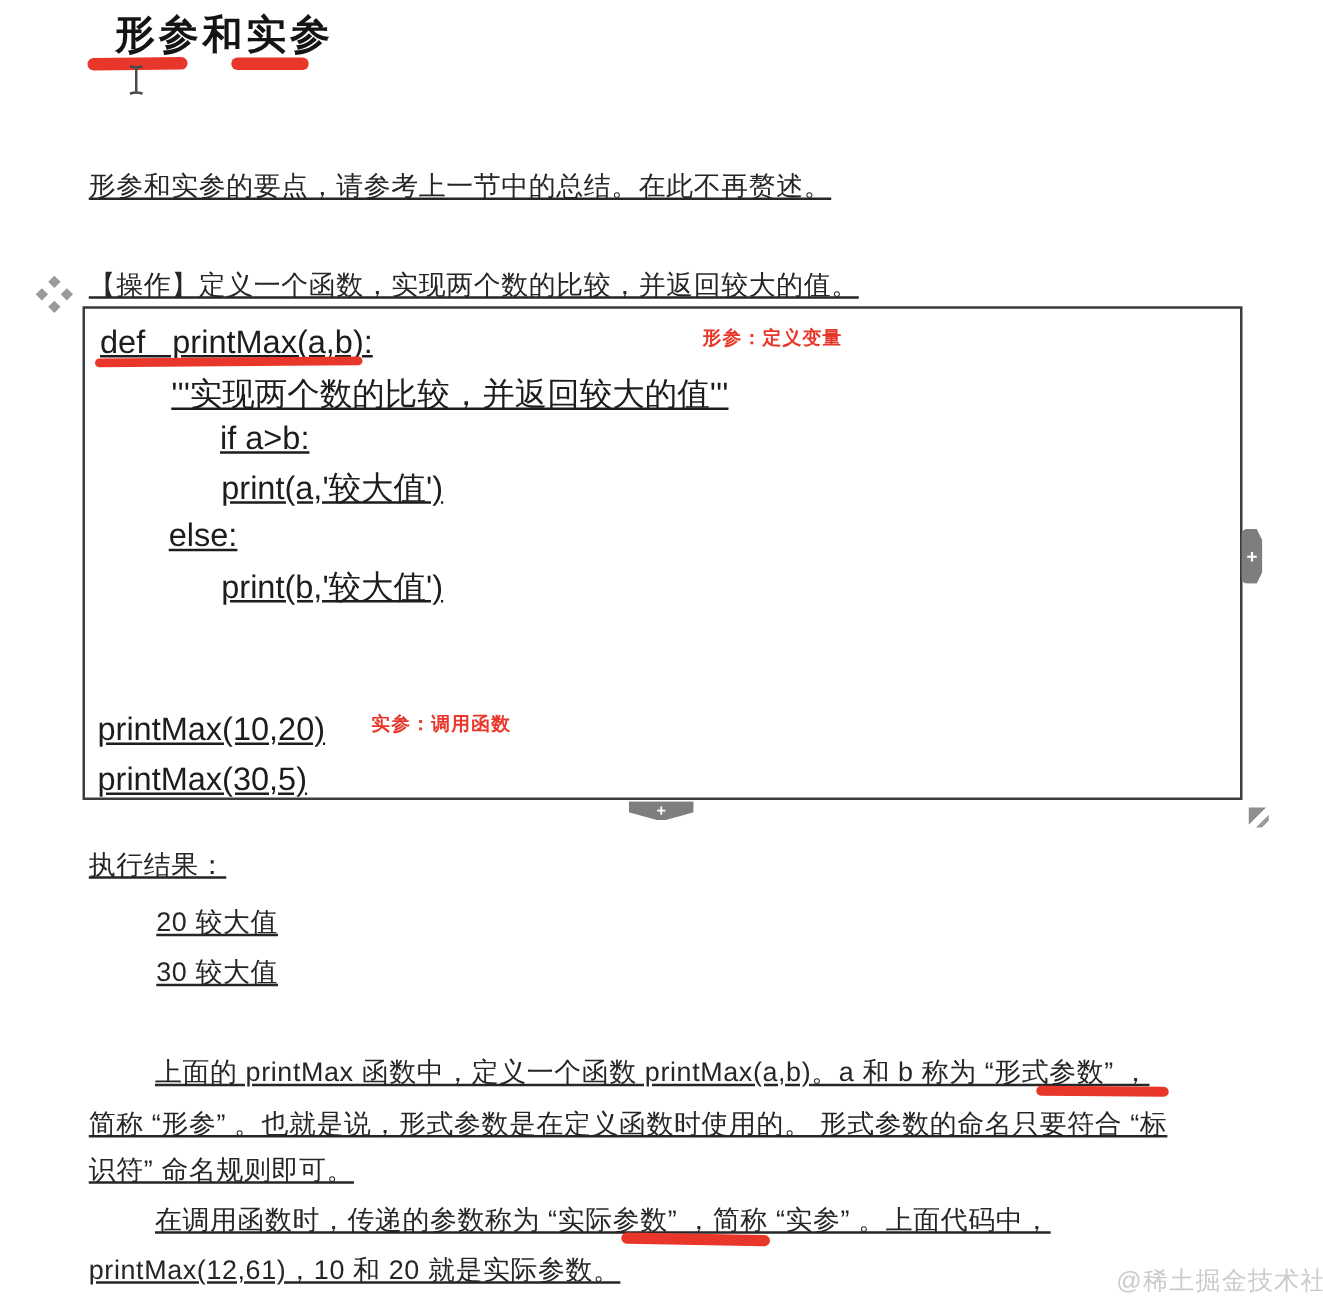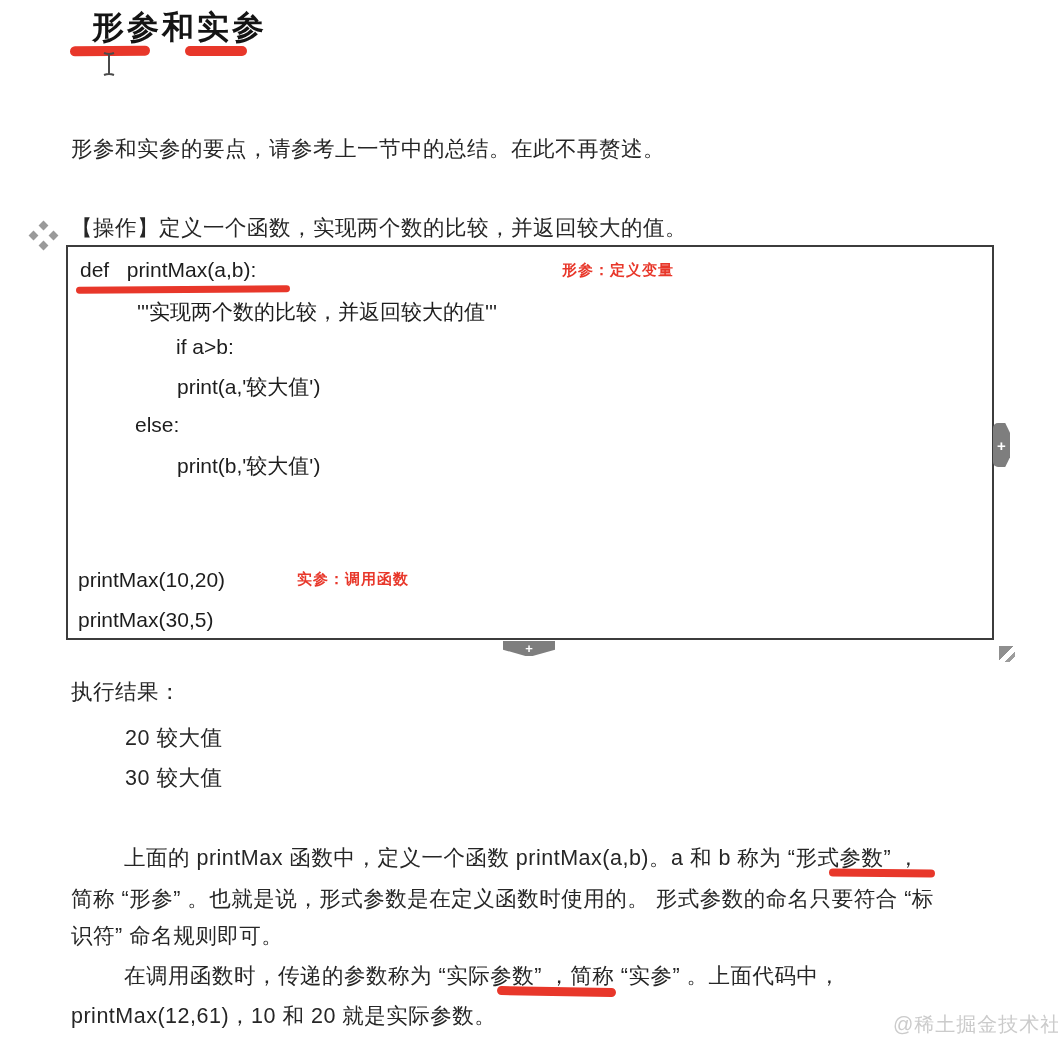--- a/index.html
+++ b/index.html
@@ -12,22 +12,22 @@
   *{margin:0;padding:0;box-sizing:border-box;}
   html,body{background:#ffffff;}
   body{
     position:relative;
     width:1058px;height:1041px;
     overflow:hidden;
     font-family:"Liberation Sans","DejaVu Sans",sans-serif;
     color:var(--ink);
   }
   .abs{position:absolute;}
-  .txt{font-size:21.5px;color:var(--ink);white-space:pre;letter-spacing:.5px;}
-  .code-line{font-size:21px;color:var(--code-ink);white-space:pre;}
+  .txt{font-size:21.5px;color:var(--ink);white-space:pre;letter-spacing:.5px;text-decoration:underline;}
+  .code-line{font-size:26px;color:var(--code-ink);white-space:pre;text-decoration:underline;}
   .page-title{
     font-size:32px;font-weight:bold;color:#141414;
     letter-spacing:3px;white-space:pre;margin-left:24px;
   }
   .marker{
     position:absolute;background:var(--red);
     border-radius:5px;
   }
   .red-note{
     color:var(--red);font-size:15px;font-weight:600;

